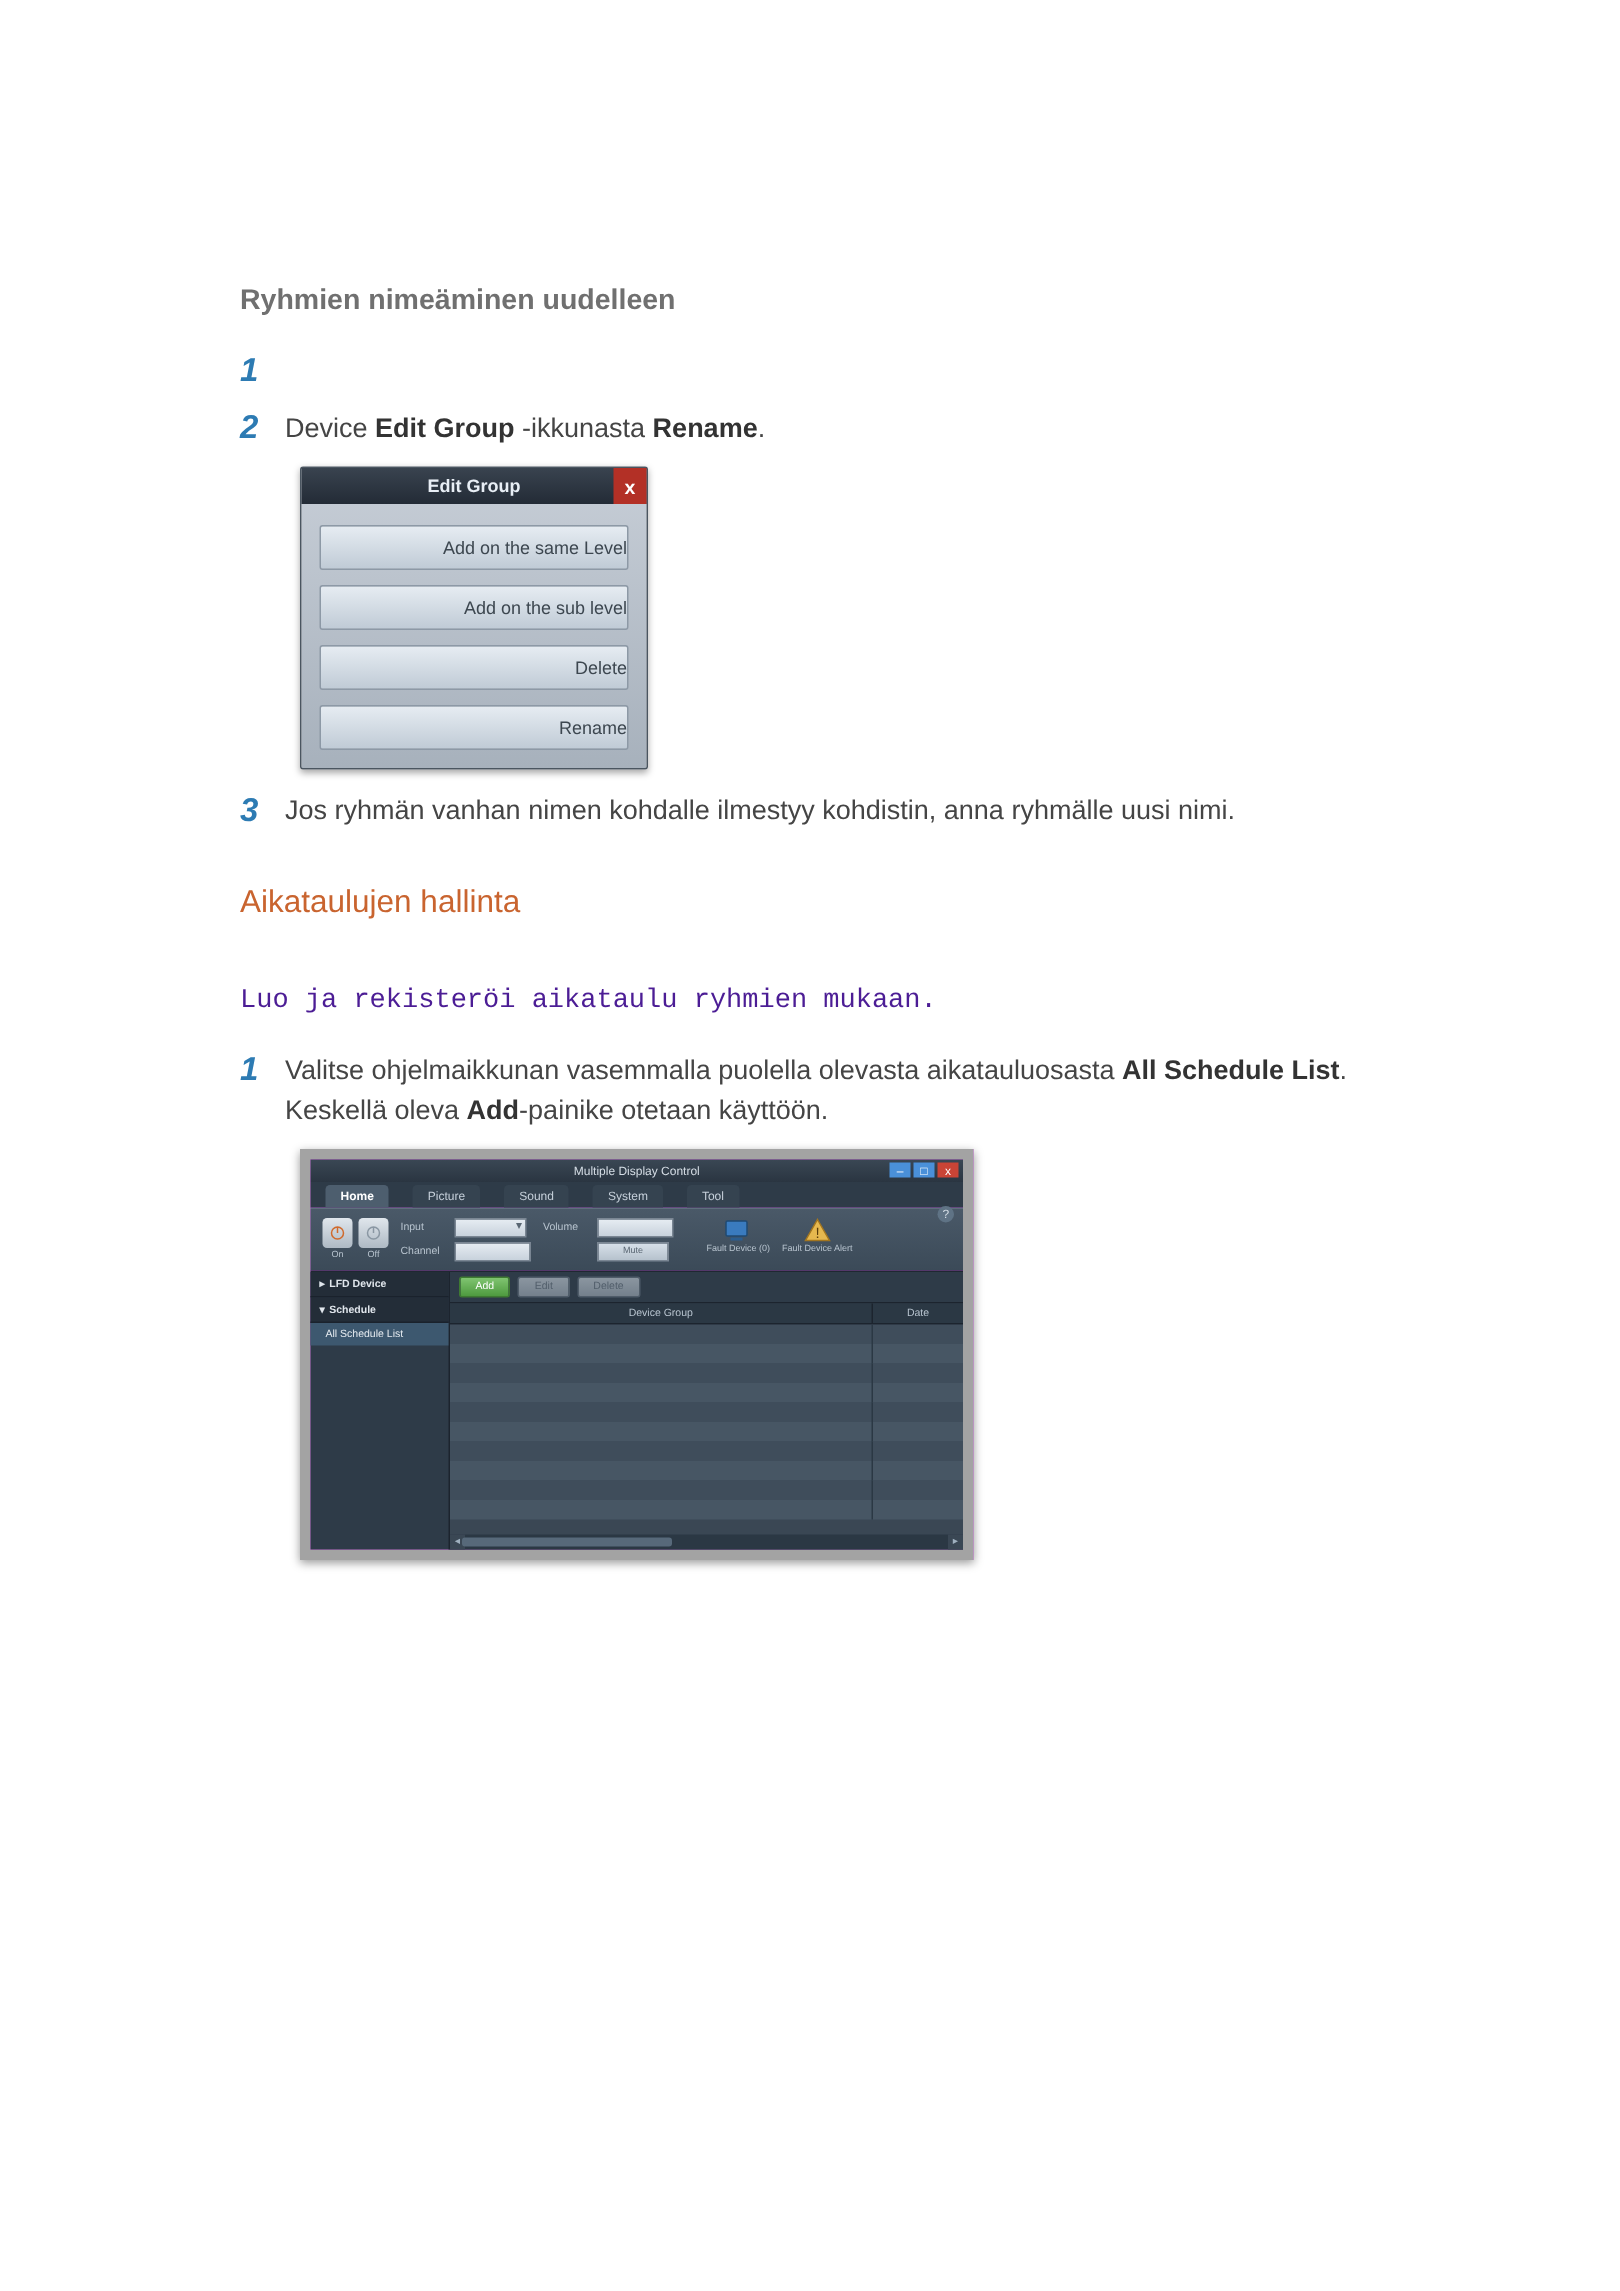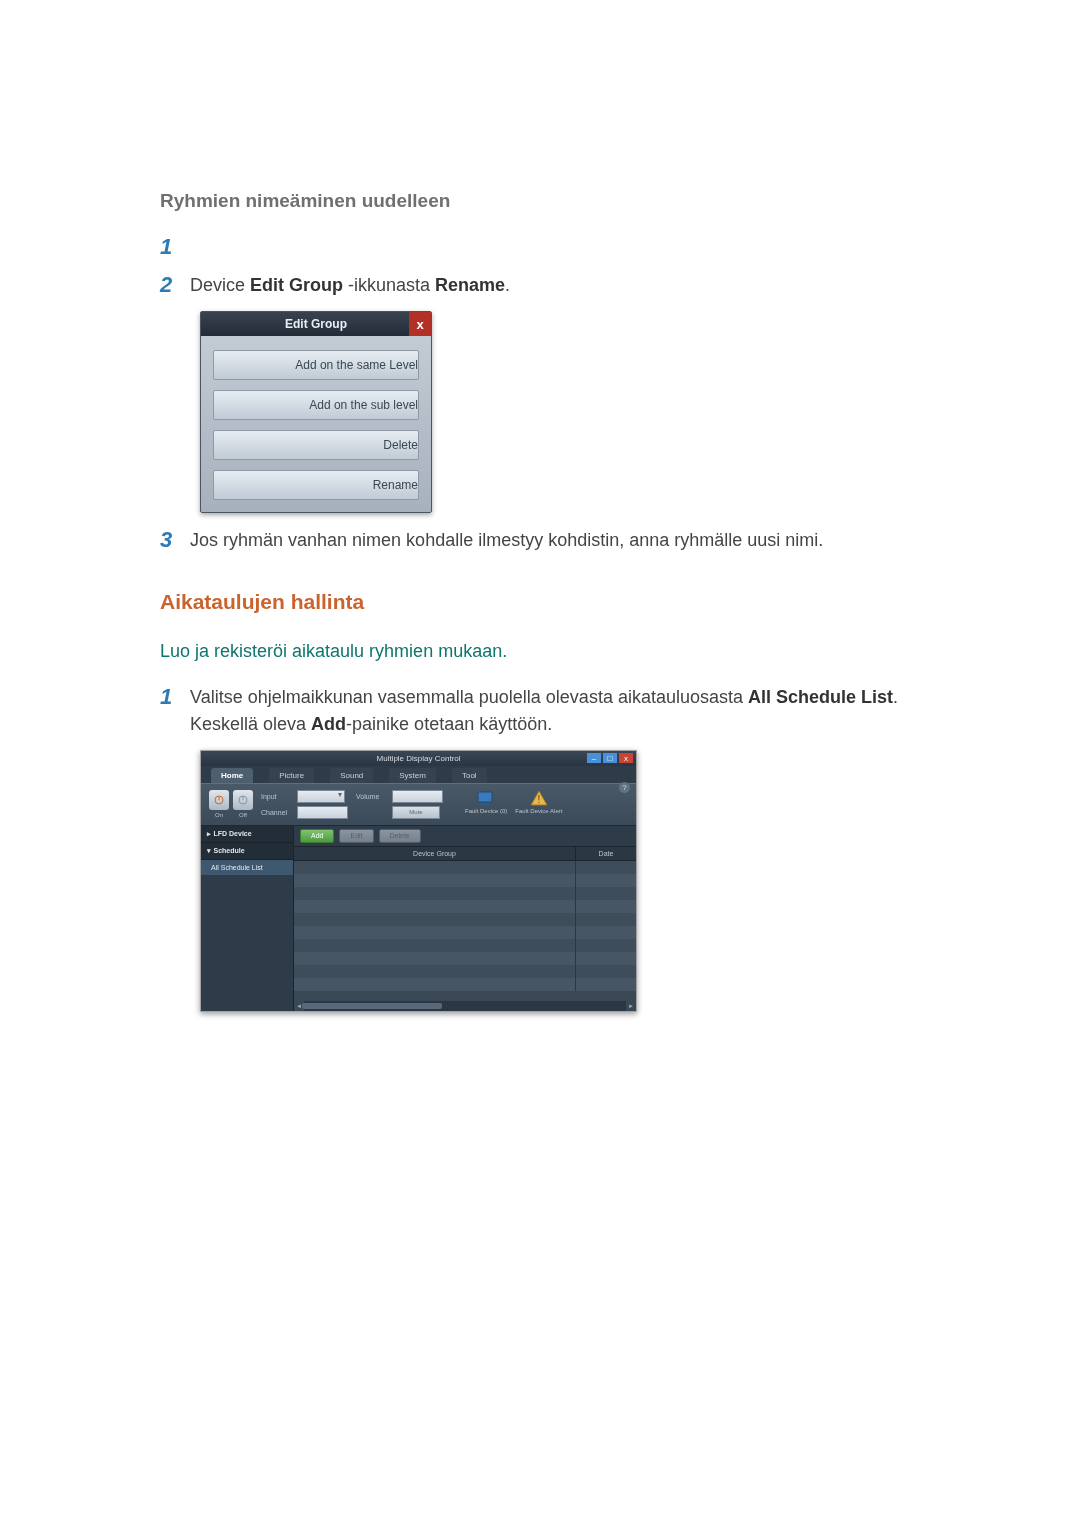--- a/index.html
+++ b/index.html
@@ -17,28 +17,29 @@
   }
   .h3 {
     font-size: 19px;
     color: #707070;
     font-weight: bold;
     margin: 0 0 22px 0;
   }
   .h2 {
     font-size: 21px;
     color: #c9642f;
-    font-weight: bold;
-    margin: 36px 0 24px 0;
+    font-weight: normal;
+    margin: 36px 0 40px 0;
   }
   .p {
     font-size: 18px;
-    color: #0f766e;
+    color: #4c1d95;
     margin: 0 0 20px 0;
     line-height: 1.45;
+    font-family: Liberation Mono, monospace;
   }
   ol.steps {
     list-style: none;
     padding: 0;
     margin: 0;
   }
   ol.steps > li {
     display: flex;
     align-items: flex-start;
     margin: 0 0 12px 0;
@@ -106,21 +107,21 @@
   }
   .dlg-btn:last-child { margin-bottom: 0; }
 
   
   .mdc-wrap {
     margin: 10px 0 0 40px;
   }
   .mdc {
     width: 435px;
     background: #d946ef;
-    border: 1px solid #a3a3a3;
+    border: 7px solid #a3a3a3;
     font-size: 9px;
     color: #c9d3dc;
     box-shadow: 0 2px 6px rgba(0,0,0,0.4);
   }
   .mdc-titlebar {
     background: linear-gradient(#3a4754, #2a3541);
     text-align: center;
     padding: 3px 0;
     font-size: 8px;
     color: #d5dde5;

